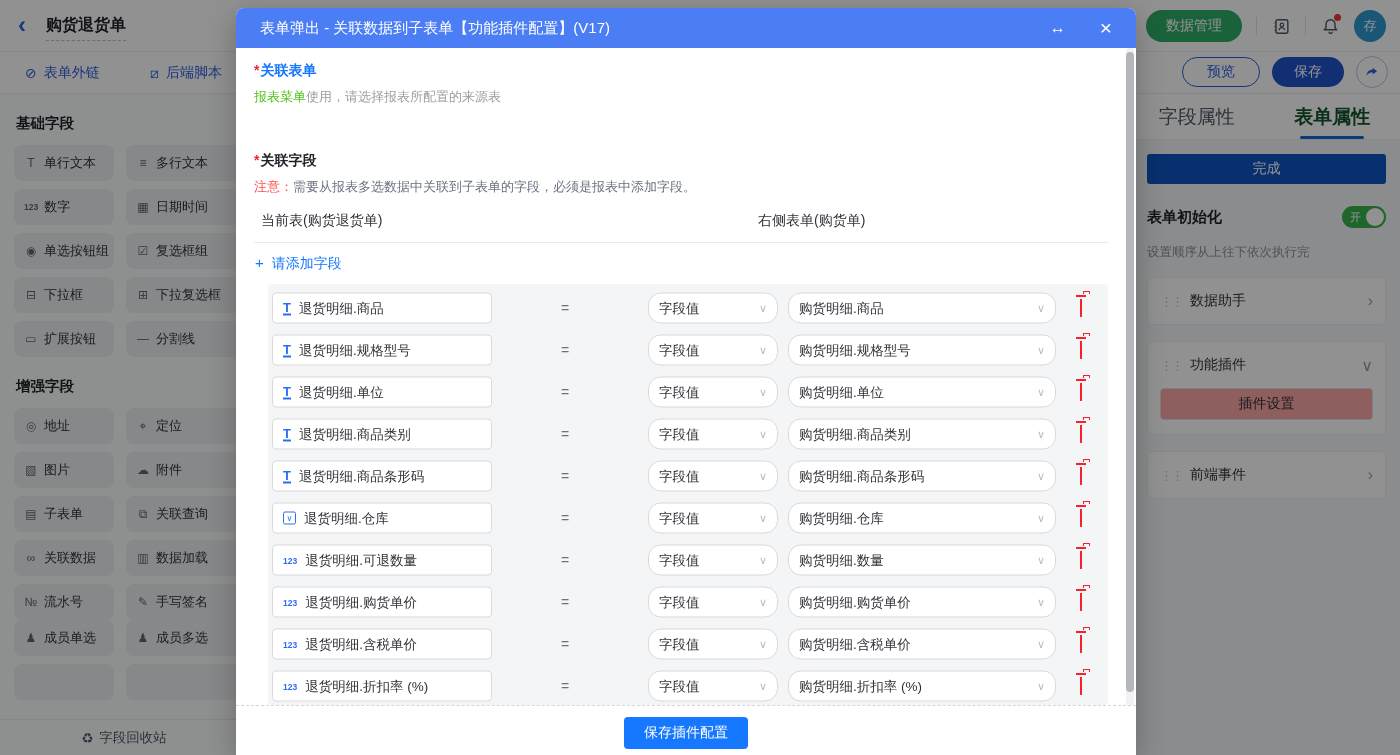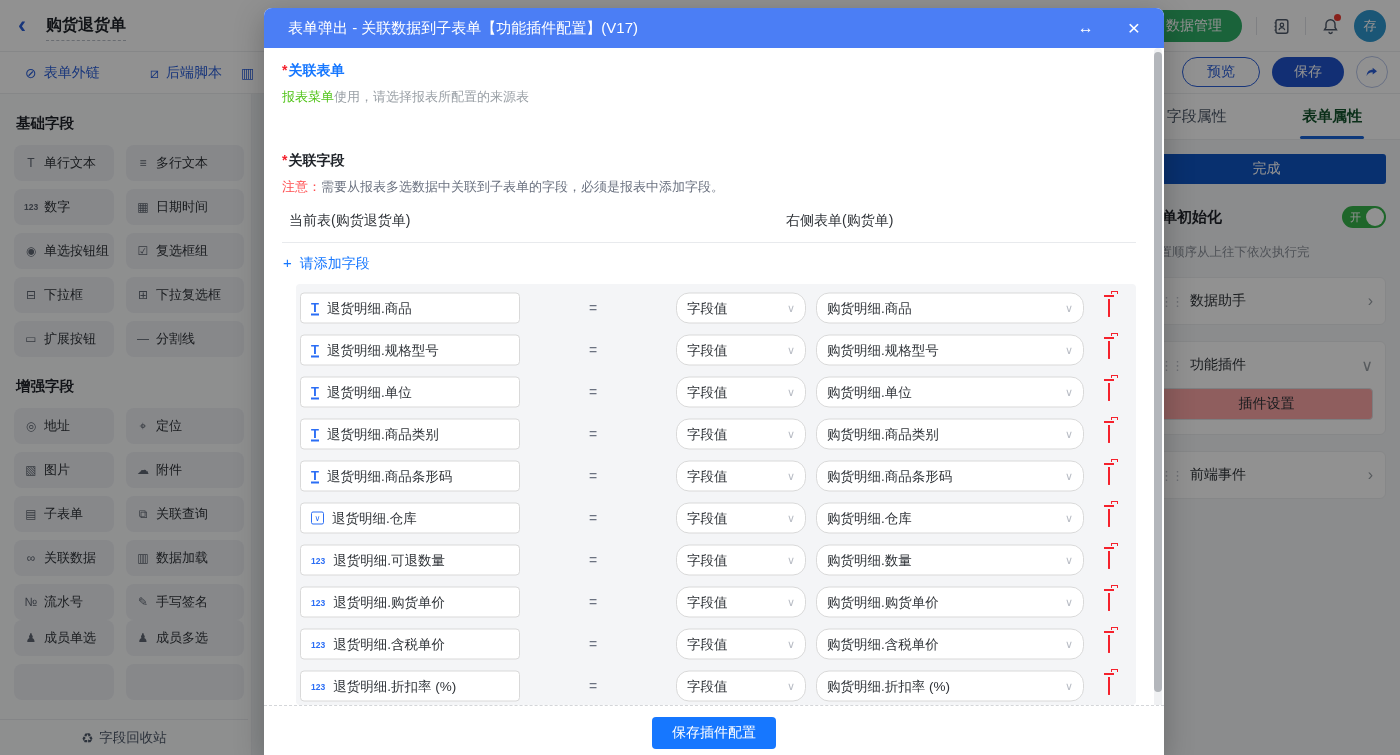--- a/index.html
+++ b/index.html
@@ -32,21 +32,21 @@
   .pill-grid { display:grid; grid-template-columns:100px 118px; gap:8px 12px; padding:0 14px 0 14px; }
   .pill { height:36px; background:#edeff3; border-radius:8px; display:flex; align-items:center; padding:0 10px; gap:6px; cursor:grab; }
   .pill-ic { font-size:12px; color:#5f6672; min-width:14px; text-align:center; }
   .pill-ic.num { font-size:8.5px; font-weight:700; letter-spacing:0; }
   .pill-lb { font-size:13px; color:#2f3338; white-space:nowrap; }
   .side-footer { position:absolute; left:0; bottom:0; width:248px; height:36px; background:#fafbfc; border-top:1px solid #e8eaed; display:flex; align-items:center; justify-content:center; gap:6px; color:#4e5969; font-size:13.5px; z-index:2;}
 
   
   .rpanel { position:absolute; left:1128px; top:94px; width:272px; height:661px; background:#f5f6f8; border-left:1px solid #e5e7ea; }
   .rtabs { height:46px; background:#fff; border-bottom:1px solid #ebedf0; display:flex; }
-  .rtab { flex:1; display:flex; align-items:center; justify-content:center; font-size:15px; color:#4e5969; position:relative; cursor:pointer; }
+  .rtab { flex:1; display:flex; align-items:center; justify-content:center; font-size:19px; color:#4e5969; position:relative; cursor:pointer; }
   .rtab.active { color:#14532d; font-weight:600; }
   .rtab.active::after { content:""; position:absolute; bottom:0; left:50%; transform:translateX(-50%); width:64px; height:3px; background:#1763d6; border-radius:2px; }
   .rbody { padding:14px 14px 0 18px; }
   .done-btn { width:100%; height:30px; background:#0f55c4; color:#fff; border:none; border-radius:3px; font-size:14px; cursor:pointer; }
   .init-row { display:flex; align-items:center; justify-content:space-between; margin-top:22px; }
   .init-label { font-size:15px; font-weight:700; color:#1f2329; }
   .toggle { width:44px; height:22px; background:#35b34a; border-radius:11px; position:relative; cursor:pointer; }
   .toggle .t-txt { position:absolute; left:8px; top:50%; transform:translateY(-50%); color:#fff; font-size:11px; }
   .toggle .t-knob { position:absolute; right:2px; top:2px; width:18px; height:18px; background:#fff; border-radius:50%; }
   .init-desc { margin-top:16px; font-size:12.5px; color:#8a9099; }
@@ -60,21 +60,21 @@
   .plug-set-btn { width:100%; height:32px; border:1px solid #dcdfe3; background:#fca5a5; border-radius:4px; font-size:14px; color:#2f3338; margin-bottom:14px; cursor:pointer; }
   .trash-gray { width:12px; height:12px; border:1.5px solid #6b7280; border-top:none; border-radius:0 0 2px 2px; position:relative; }
   .trash-gray::before { content:""; position:absolute; top:-4px; left:-4px; right:-4px; height:1.5px; background:#6b7280; }
   .trash-gray::after { content:""; position:absolute; top:-7px; left:2px; width:4px; height:2px; border:1.5px solid #6b7280; border-bottom:none; }
   .move-ic { color:#6b7280; font-size:16px; font-weight:700; }
 
   
   .overlay { position:absolute; left:0; top:0; width:1400px; height:755px; background:rgba(0,0,0,0.43); z-index:10; }
 
   
-  .modal { position:absolute; left:264px; top:8px; width:900px; height:747px; background:#fff; border-radius:8px 8px 0 0; z-index:20; box-shadow:0 8px 30px rgba(0,0,0,.25); overflow:hidden; }
+  .modal { position:absolute; left:236px; top:8px; width:900px; height:747px; background:#fff; border-radius:8px 8px 0 0; z-index:20; box-shadow:0 8px 30px rgba(0,0,0,.25); overflow:hidden; }
   .m-header { height:40px; background:#4b7ef5; display:flex; align-items:center; padding:0 24px; }
   .m-title { color:#fff; font-size:15px; font-weight:500; flex:1; }
   .m-hic { color:#fff; cursor:pointer; }
   .m-expand { font-size:16px; margin-right:34px; }
   .m-close { font-size:21px; line-height:20px; }
   .m-body { position:relative; height:707px; background:#fff; }
 
   .lbl-star { color:#f5222d; font-size:14px; font-weight:700; margin-right:1px; }
   .lbl1 { position:absolute; left:18px; top:14px; font-size:14px; font-weight:700; color:#1677ff; }
   .helper { position:absolute; left:18px; top:40px; font-size:13px; color:#9aa0a6; }

